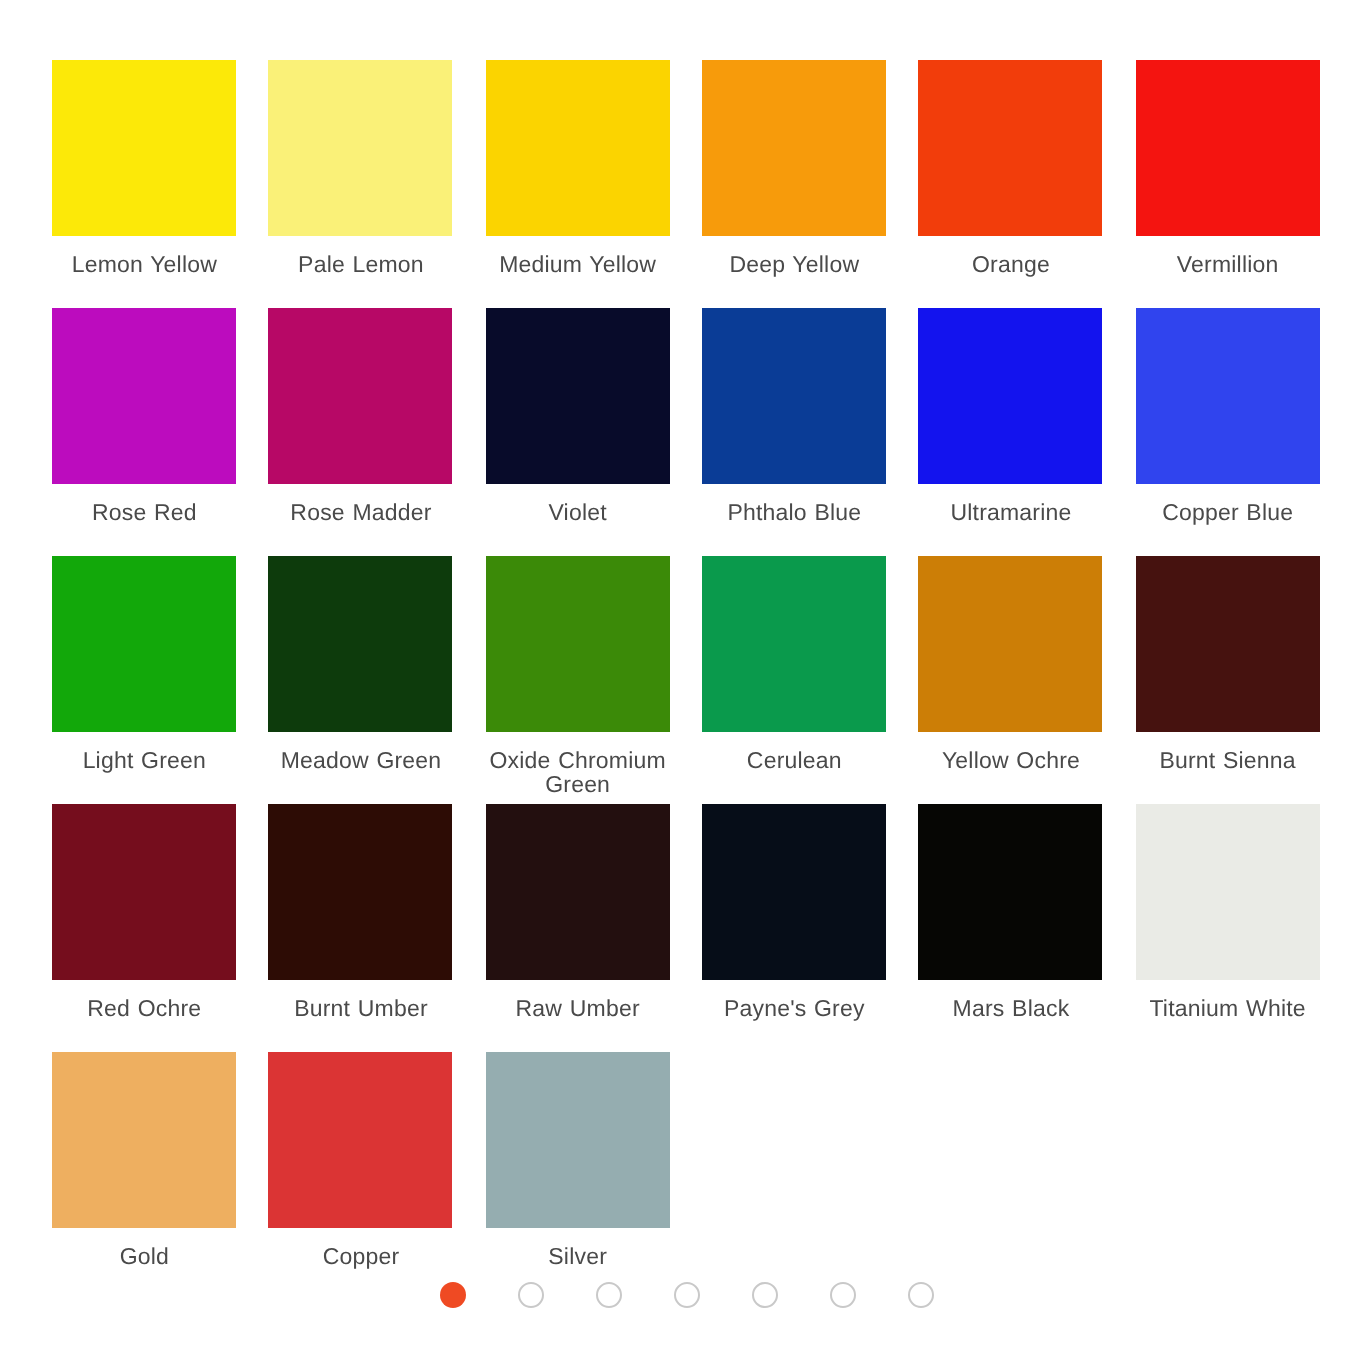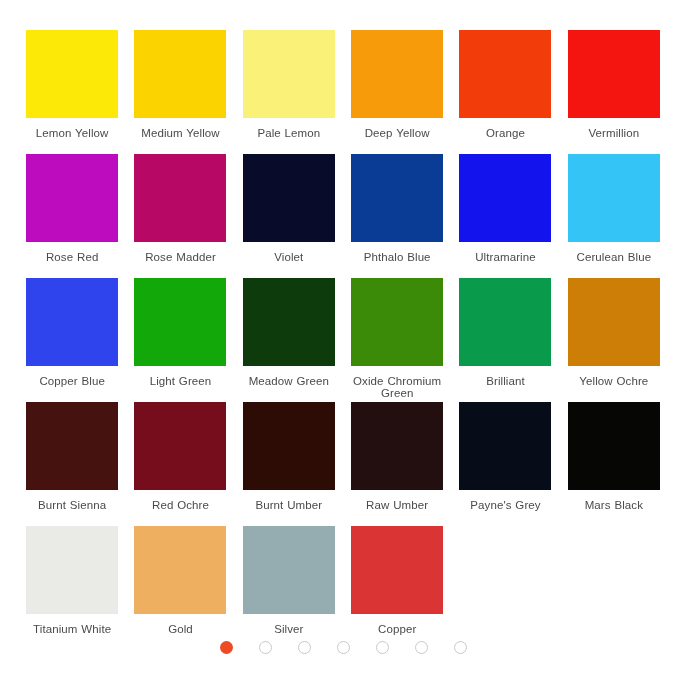--- a/index.html
+++ b/index.html
@@ -88,28 +88,28 @@
 </head>
 <body>
 
 <div id="swatch-board">
   <div class="swatch-grid">
       <div class="swatch-cell">
         <div class="swatch-chip" style="background: rgb(252, 233, 8);"></div>
         <div class="swatch-label">Lemon Yellow</div>
       </div>
       <div class="swatch-cell">
+        <div class="swatch-chip" style="background: rgb(250, 241, 120);"></div>
+        <div class="swatch-label">Pale Lemon</div>
+      </div>
+      <div class="swatch-cell">
         <div class="swatch-chip" style="background: rgb(251, 212, 0);"></div>
         <div class="swatch-label">Medium Yellow</div>
       </div>
       <div class="swatch-cell">
-        <div class="swatch-chip" style="background: rgb(250, 241, 120);"></div>
-        <div class="swatch-label">Pale Lemon</div>
-      </div>
-      <div class="swatch-cell">
         <div class="swatch-chip" style="background: rgb(247, 155, 11);"></div>
         <div class="swatch-label">Deep Yellow</div>
       </div>
       <div class="swatch-cell">
         <div class="swatch-chip" style="background: rgb(242, 61, 11);"></div>
         <div class="swatch-label">Orange</div>
       </div>
       <div class="swatch-cell">
         <div class="swatch-chip" style="background: rgb(244, 20, 16);"></div>
         <div class="swatch-label">Vermillion</div>
@@ -128,42 +128,38 @@
       </div>
       <div class="swatch-cell">
         <div class="swatch-chip" style="background: rgb(10, 60, 150);"></div>
         <div class="swatch-label">Phthalo Blue</div>
       </div>
       <div class="swatch-cell">
         <div class="swatch-chip" style="background: rgb(19, 19, 238);"></div>
         <div class="swatch-label">Ultramarine</div>
       </div>
       <div class="swatch-cell">
-        <div class="swatch-chip" style="background: rgb(52, 196, 245);"></div>
-        <div class="swatch-label">Cerulean Blue</div>
-      </div>
-      <div class="swatch-cell">
         <div class="swatch-chip" style="background: rgb(48, 68, 238);"></div>
         <div class="swatch-label">Copper Blue</div>
       </div>
       <div class="swatch-cell">
         <div class="swatch-chip" style="background: rgb(18, 168, 10);"></div>
         <div class="swatch-label">Light Green</div>
       </div>
       <div class="swatch-cell">
         <div class="swatch-chip" style="background: rgb(13, 59, 12);"></div>
         <div class="swatch-label">Meadow Green</div>
       </div>
       <div class="swatch-cell">
         <div class="swatch-chip" style="background: rgb(59, 138, 8);"></div>
         <div class="swatch-label">Oxide Chromium Green</div>
       </div>
       <div class="swatch-cell">
         <div class="swatch-chip" style="background: rgb(10, 154, 76);"></div>
-        <div class="swatch-label">Brilliant</div>
+        <div class="swatch-label">Cerulean</div>
       </div>
       <div class="swatch-cell">
         <div class="swatch-chip" style="background: rgb(204, 126, 6);"></div>
         <div class="swatch-label">Yellow Ochre</div>
       </div>
       <div class="swatch-cell">
         <div class="swatch-chip" style="background: rgb(70, 18, 15);"></div>
         <div class="swatch-label">Burnt Sienna</div>
       </div>
       <div class="swatch-cell">
@@ -188,27 +184,27 @@
       </div>
       <div class="swatch-cell">
         <div class="swatch-chip" style="background: rgb(234, 235, 230);"></div>
         <div class="swatch-label">Titanium White</div>
       </div>
       <div class="swatch-cell">
         <div class="swatch-chip" style="background: rgb(238, 175, 96);"></div>
         <div class="swatch-label">Gold</div>
       </div>
       <div class="swatch-cell">
+        <div class="swatch-chip" style="background: rgb(219, 52, 52);"></div>
+        <div class="swatch-label">Copper</div>
+      </div>
+      <div class="swatch-cell">
         <div class="swatch-chip" style="background: rgb(149, 173, 176);"></div>
         <div class="swatch-label">Silver</div>
       </div>
-      <div class="swatch-cell">
-        <div class="swatch-chip" style="background: rgb(219, 52, 52);"></div>
-        <div class="swatch-label">Copper</div>
-      </div>
     </div>
 </div>
 
 <div id="carousel-dots">
     <span class="dot active" style="background: rgb(239, 74, 35); border: 0px;"></span>
     <span class="dot inactive"></span>
     <span class="dot inactive"></span>
     <span class="dot inactive"></span>
     <span class="dot inactive"></span>
     <span class="dot inactive"></span>

